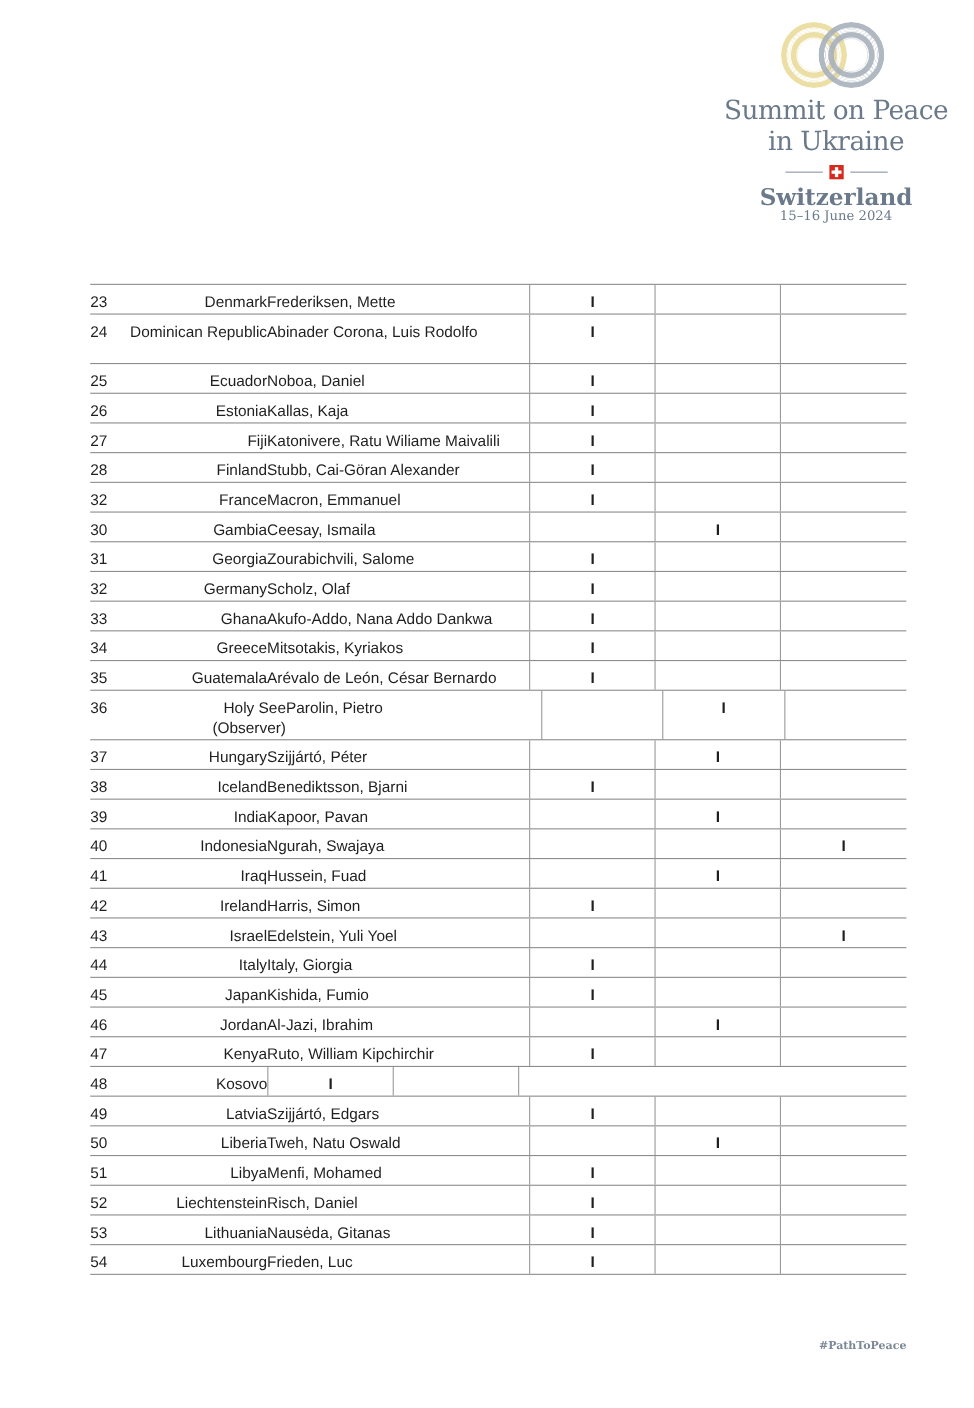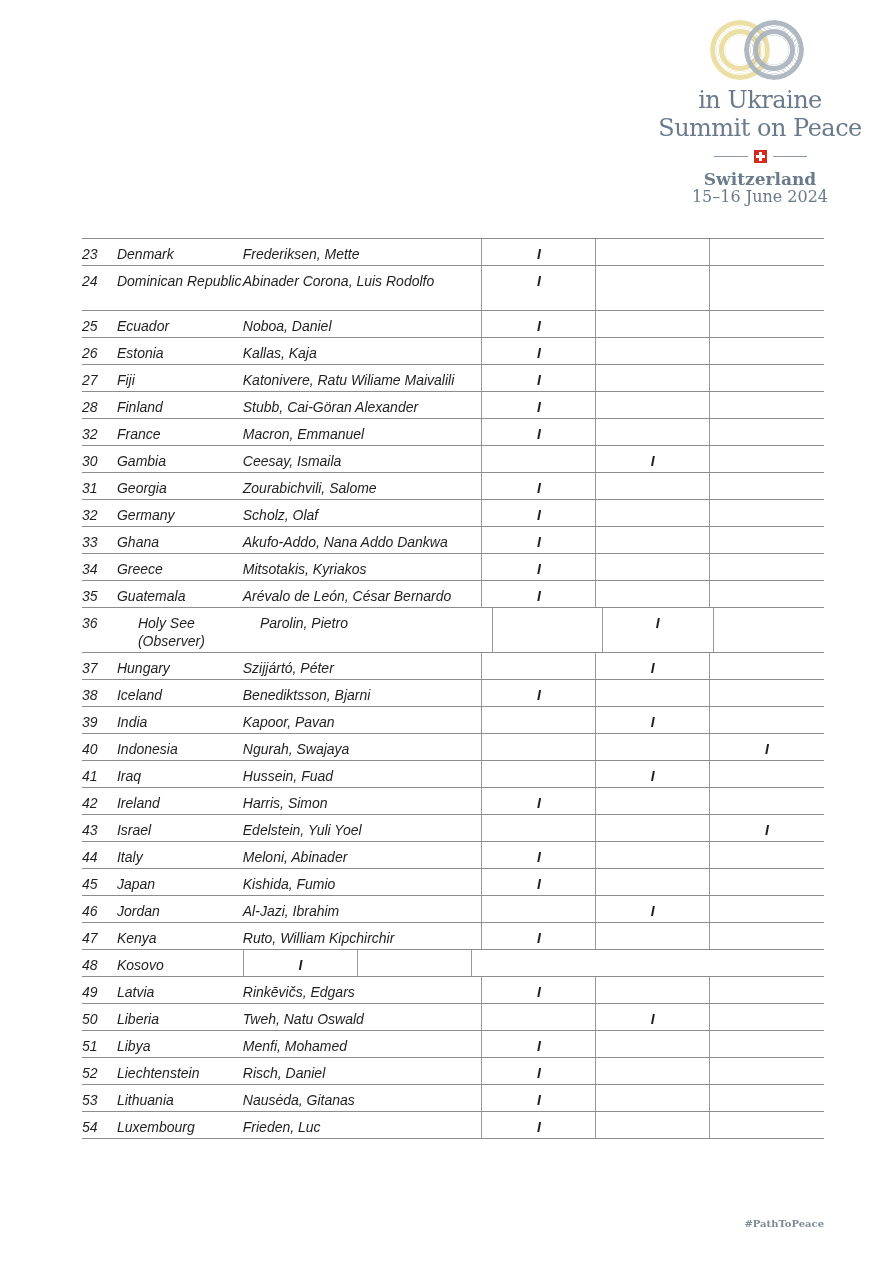--- a/index.html
+++ b/index.html
@@ -9,44 +9,44 @@
   .ring { position: absolute; top: 6px; width: 60px; height: 60px; border-radius: 50%; box-sizing: border-box; }
   .ring-yellow { left: 70px; border: 14px double #ecdfa6; background: repeating-radial-gradient(circle, transparent 0 2px, rgba(236,223,166,0.5) 2px 3px); -webkit-mask: radial-gradient(circle, transparent 14px, #000 15px); mask: radial-gradient(circle, transparent 14px, #000 15px); }
   .ring-grey { left: 104px; border: 14px double #a8b1bc; background: repeating-radial-gradient(circle, transparent 0 2px, rgba(168,177,188,0.5) 2px 3px); -webkit-mask: radial-gradient(circle, transparent 14px, #000 15px); mask: radial-gradient(circle, transparent 14px, #000 15px); opacity: 0.9; }
   .logo-title { font-family: "DejaVu Serif", serif; color: #6b7a8a; font-size: 24px; line-height: 28px; letter-spacing: -0.5px; }
   .logo-title .l1 { display: block; }
   .flag-row { display: flex; align-items: center; justify-content: center; margin-top: 8px; gap: 6px; }
   .flag-line { width: 34px; height: 1px; background: #8a97a5; }
   .flag { width: 13px; height: 13px; background: #d52b1e; position: relative; }
   .flag::before { content: ""; position: absolute; left: 5px; top: 2px; width: 3px; height: 9px; background: #fff; }
   .flag::after { content: ""; position: absolute; left: 2px; top: 5px; width: 9px; height: 3px; background: #fff; }
-  .logo-country { font-family: "DejaVu Serif", serif; color: #6b7a8a; font-size: 17px; font-weight: bold; margin-top: 6px; line-height: 20px; }
-  .logo-date { font-family: "DejaVu Serif", serif; color: #6b7a8a; font-size: 16px; line-height: 15px; }
-
-  .table { position: absolute; left: 82px; top: 238px; width: 742px; border-top: 1px solid #8c8c8c; font-style: italic; }
+  .logo-country { font-family: "DejaVu Serif", serif; color: #6b7a8a; font-size: 21px; font-weight: bold; margin-top: 6px; line-height: 20px; }
+  .logo-date { font-family: "DejaVu Serif", serif; color: #6b7a8a; font-size: 12px; line-height: 15px; }
+
+  .table { position: absolute; left: 82px; top: 258px; width: 742px; border-top: 1px solid #8c8c8c; }
   .row { display: flex; border-bottom: 1px solid #8c8c8c; min-height: 26px; font-size: 14px; }
   .row.tall { min-height: 44px; }
   .c-num { width: 35px; padding-top: 6px; line-height: 18px; }
-  .c-country { width: 126px; padding-top: 6px; line-height: 18px; }
+  .c-country { width: 126px; padding-top: 6px; line-height: 18px; text-align: right; }
   .c-name { width: 239px; padding-top: 6px; line-height: 18px; }
   .c-mark { width: 113px; border-left: 1px solid #9a9a9a; text-align: center; padding-top: 6px; line-height: 18px; font-weight: bold; }
   .c-mark.last { width: 114px; }
   .footer-tag { position: absolute; right: 61px; top: 1218px; font-family: "DejaVu Serif", serif; color: #7c8996; font-size: 10px; font-weight: bold; }
 </style>
 </head>
 <body>
 
 <div class="logo">
   <div class="rings">
     <div class="ring ring-yellow"></div>
     <div class="ring ring-grey"></div>
   </div>
   <div class="logo-title">
+    <span class="l1">Summit on Peace</span>
     <span class="l1">in Ukraine</span>
-    <span class="l1">Summit on Peace</span>
   </div>
   <div class="flag-row">
     <span class="flag-line"></span>
     <span class="flag"></span>
     <span class="flag-line"></span>
   </div>
   <div class="logo-country">Switzerland</div>
   <div class="logo-date">15–16 June 2024</div>
 </div>
 
@@ -215,21 +215,21 @@
       <div class="c-num">43</div>
       <div class="c-country">Israel</div>
       <div class="c-name">Edelstein, Yuli Yoel</div>
       <div class="c-mark"></div>
       <div class="c-mark"></div>
       <div class="c-mark last">I</div>
     </div>
     <div class="row">
       <div class="c-num">44</div>
       <div class="c-country">Italy</div>
-      <div class="c-name">Meloni, Abinader</div>
+      <div class="c-name">Italy, Giorgia</div>
       <div class="c-mark">I</div>
       <div class="c-mark"></div>
       <div class="c-mark last"></div>
     </div>
     <div class="row">
       <div class="c-num">45</div>
       <div class="c-country">Japan</div>
       <div class="c-name">Kishida, Fumio</div>
       <div class="c-mark">I</div>
       <div class="c-mark"></div>
@@ -254,21 +254,21 @@
     <div class="row">
       <div class="c-num">48</div>
       <div class="c-country">Kosovo</div>
       <div class="c-mark">I</div>
       <div class="c-mark"></div>
       <div class="c-mark last"></div>
     </div>
     <div class="row">
       <div class="c-num">49</div>
       <div class="c-country">Latvia</div>
-      <div class="c-name">Rinkēvičs, Edgars</div>
+      <div class="c-name">Szijjártó, Edgars</div>
       <div class="c-mark">I</div>
       <div class="c-mark"></div>
       <div class="c-mark last"></div>
     </div>
     <div class="row">
       <div class="c-num">50</div>
       <div class="c-country">Liberia</div>
       <div class="c-name">Tweh, Natu Oswald</div>
       <div class="c-mark"></div>
       <div class="c-mark">I</div>

